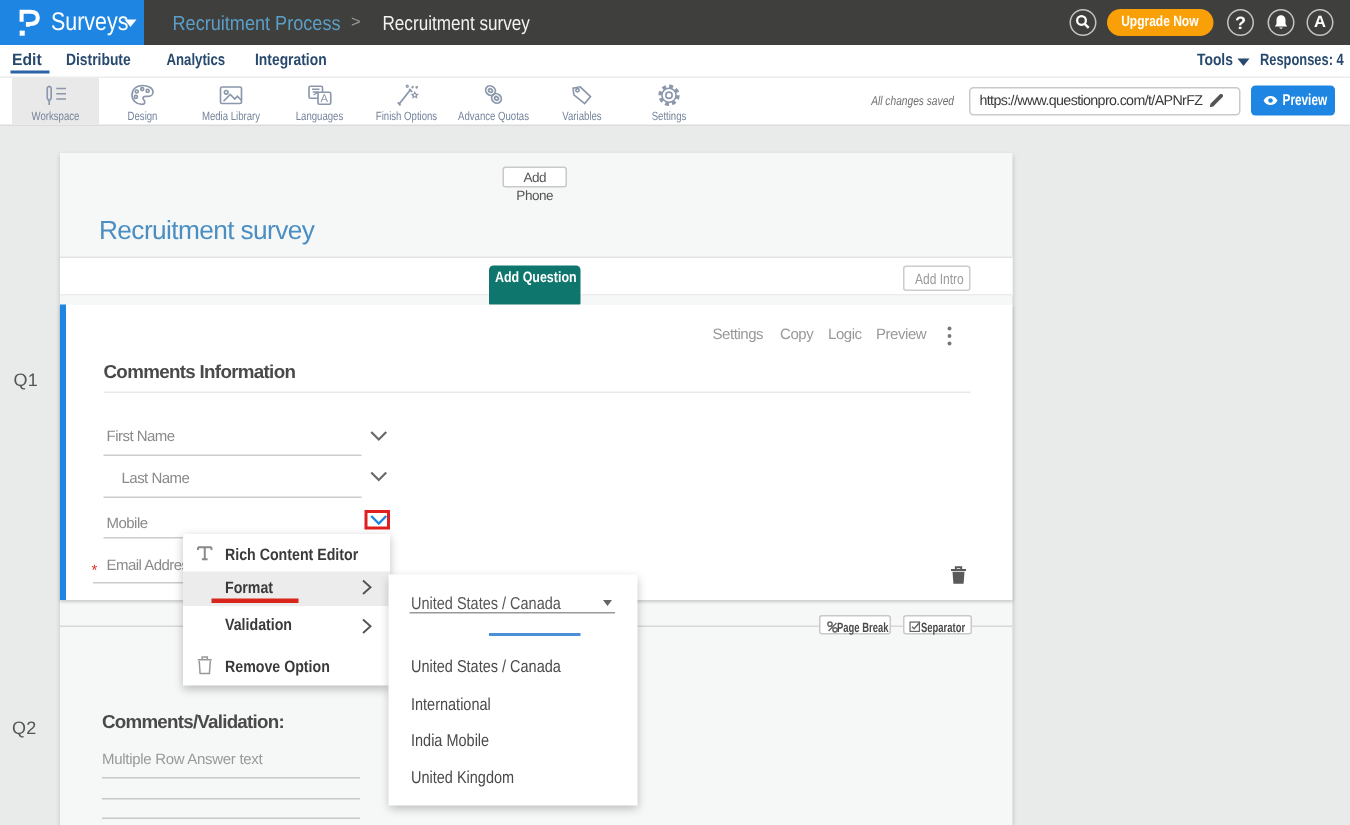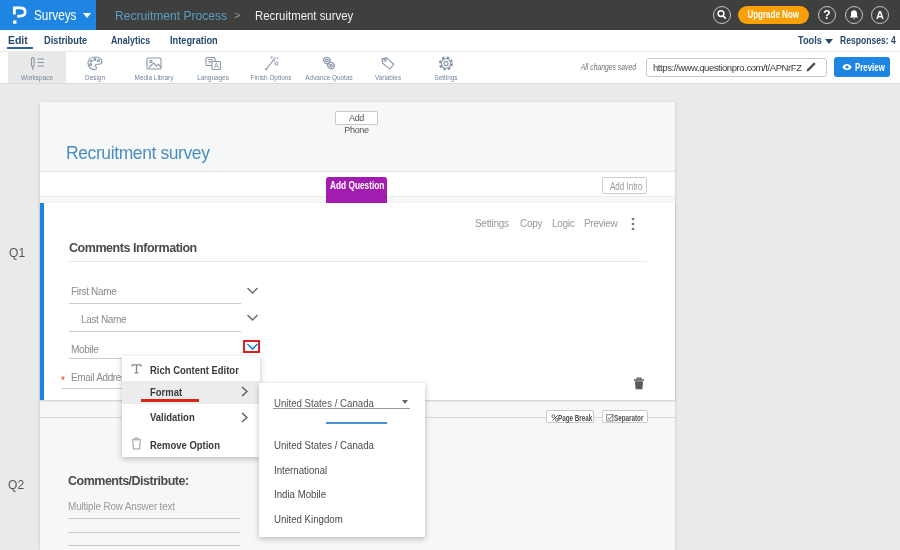--- a/index.html
+++ b/index.html
@@ -4,21 +4,21 @@
 <style>
   * { margin:0; padding:0; box-sizing:border-box; }
   html,body { width:900px; height:550px; overflow:hidden; }
   body { font-family:"Liberation Sans", sans-serif; background:#e9eaea; position:relative; }
   .abs { position:absolute; }
   .sx { display:inline-block; white-space:nowrap; transform-origin:0 50%; }
 
   
   #topbar { left:0; top:0; width:900px; height:30px; background:#3f3f3e; }
   #bluebox { left:0; top:0; width:96px; height:30px; background:#1e86e2; }
-  #surveys { left:34px; top:0; height:24px; line-height:30px; color:#fff; font-size:14px; }
+  #surveys { left:34px; top:0; height:24px; line-height:30px; color:#fff; font-size:17px; }
   #bc1 { left:115px; top:0; height:30px; line-height:31px; color:#5b9fc7; font-size:13.5px; }
   #bcsep { left:234px; top:0; height:30px; line-height:30px; color:#9a9a9a; font-size:11px; }
   #bc2 { left:255px; top:0; height:30px; line-height:31px; color:#f2f2f2; font-size:13.5px; }
   .topcircle { width:18px; height:18px; border:1.3px solid #c4c4c4; border-radius:50%; top:6px; }
   #upgrade { left:738px; top:6px; width:71px; height:18px; background:#f9a008; border-radius:9px; color:#fff; font-size:10px; font-weight:bold; text-align:center; line-height:18px; }
 
   
   #navrow { left:0; top:30px; width:900px; height:22px; background:#fff; border-bottom:1px solid #ececec; }
   .navitem { top:34px; font-size:11px; font-weight:bold; color:#27496d; }
   #editline { left:7px; top:47px; width:26px; height:2px; background:#2e62a6; }
@@ -32,21 +32,21 @@
   #urlbox { left:646px; top:57.5px; width:181px; height:19px; border:1px solid #c9c9c9; border-radius:3px; background:#fff; }
   #urltext { left:653px; top:62px; font-size:9.5px; color:#3a3a3a; letter-spacing:-0.42px; white-space:nowrap;}
   #previewbtn { left:834px; top:57px; width:56px; height:20px; background:#1e86e2; border-radius:3px; color:#fff; font-size:10.5px; font-weight:bold; }
 
   
   .card { background:#fff; box-shadow:0 1px 2px rgba(0,0,0,0.18); }
   #wrapper { left:40px; top:102px; width:635px; height:448px; background:#f6f7f7; box-shadow:0 1px 3px rgba(0,0,0,0.18); }
   #whitestrip { position:absolute; left:0; top:69px; width:635px; height:26px; background:#fff; border-top:1px solid #e2e2e2; border-bottom:1px solid #ececec; }
   #addlogo { left:335px; top:111px; width:43px; height:14px; background:#fff; border:1px solid #c9c9c9; border-radius:2px; color:#555; font-size:9px; text-align:center; line-height:12px; letter-spacing:-0.3px;}
   #title { left:66px; top:143px; font-size:17.5px; color:#4a8ec2; letter-spacing:-0.4px; }
-  #addquestion { left:326px; top:177px; width:61px; height:28px; background:#a21caf; border-radius:3px; color:#fff; }
+  #addquestion { left:326px; top:177px; width:61px; height:28px; background:#0f766e; border-radius:3px; color:#fff; }
   #addintro { left:602px; top:177px; width:45px; height:17px; background:#fff; border:1px solid #ccc; border-radius:2px; color:#9a9a9a; }
 
   #q1card { left:40px; top:203px; width:635px; height:197px; border-left:4px solid #1e86e2; }
   .qlabel { font-size:12px; color:#555; letter-spacing:0.2px;}
   .actionlink { top:218px; font-size:10px; color:#999; letter-spacing:-0.3px;}
   #q1head { left:69px; top:241px; font-size:12.5px; font-weight:bold; color:#4a4a4a; letter-spacing:-0.45px; }
   #q1headline { left:69px; top:261px; width:578px; height:1px; background:#e9e9e9; }
   .flabel { font-size:10px; color:#8a8a8a; letter-spacing:-0.35px; }
   .fline { height:1px; background:#ccc; }
   .fchev { left:246px; width:13px; height:8px; }
@@ -289,21 +289,21 @@
   <svg style="position:absolute;left:3.5px;top:2.5px" width="8" height="8" viewBox="0 0 9 9">
       <g stroke="#666" fill="none" stroke-width="0.9">
         <rect x="0.8" y="0.8" width="7" height="7"></rect>
         <path d="M2.3 4.3 L3.8 5.8 L8.3 0.8" stroke-width="1.1"></path>
       </g>
     </svg>
   <span class="pbtxt" style="left:11.5px">Separator</span>
 </div>
 
 <div class="abs qlabel" style="left:8px;top:478px">Q2</div>
-<div id="q2head" class="abs">Comments/Distribute:</div>
+<div id="q2head" class="abs">Comments/Validation:</div>
 <div id="q2ph" class="abs">Multiple Row Answer text</div>
 <div class="abs q2line" style="top:518px"></div>
 <div class="abs q2line" style="top:531.5px"></div>
 <div class="abs q2line" style="top:545px"></div>
 
 <div id="menu" class="abs">
   <div class="mitem" style="top:0;height:24.5px">
     <svg style="position:absolute;left:8.5px;top:8px" width="11" height="10" viewBox="0 0 11 10">
         <g stroke="#888" fill="none" stroke-width="1.3">
           <path d="M1 0.8 H10 M1 0.8 V2.6 M10 0.8 V2.6 M5.5 1 V8.8 M3.6 8.8 H7.4"></path>

